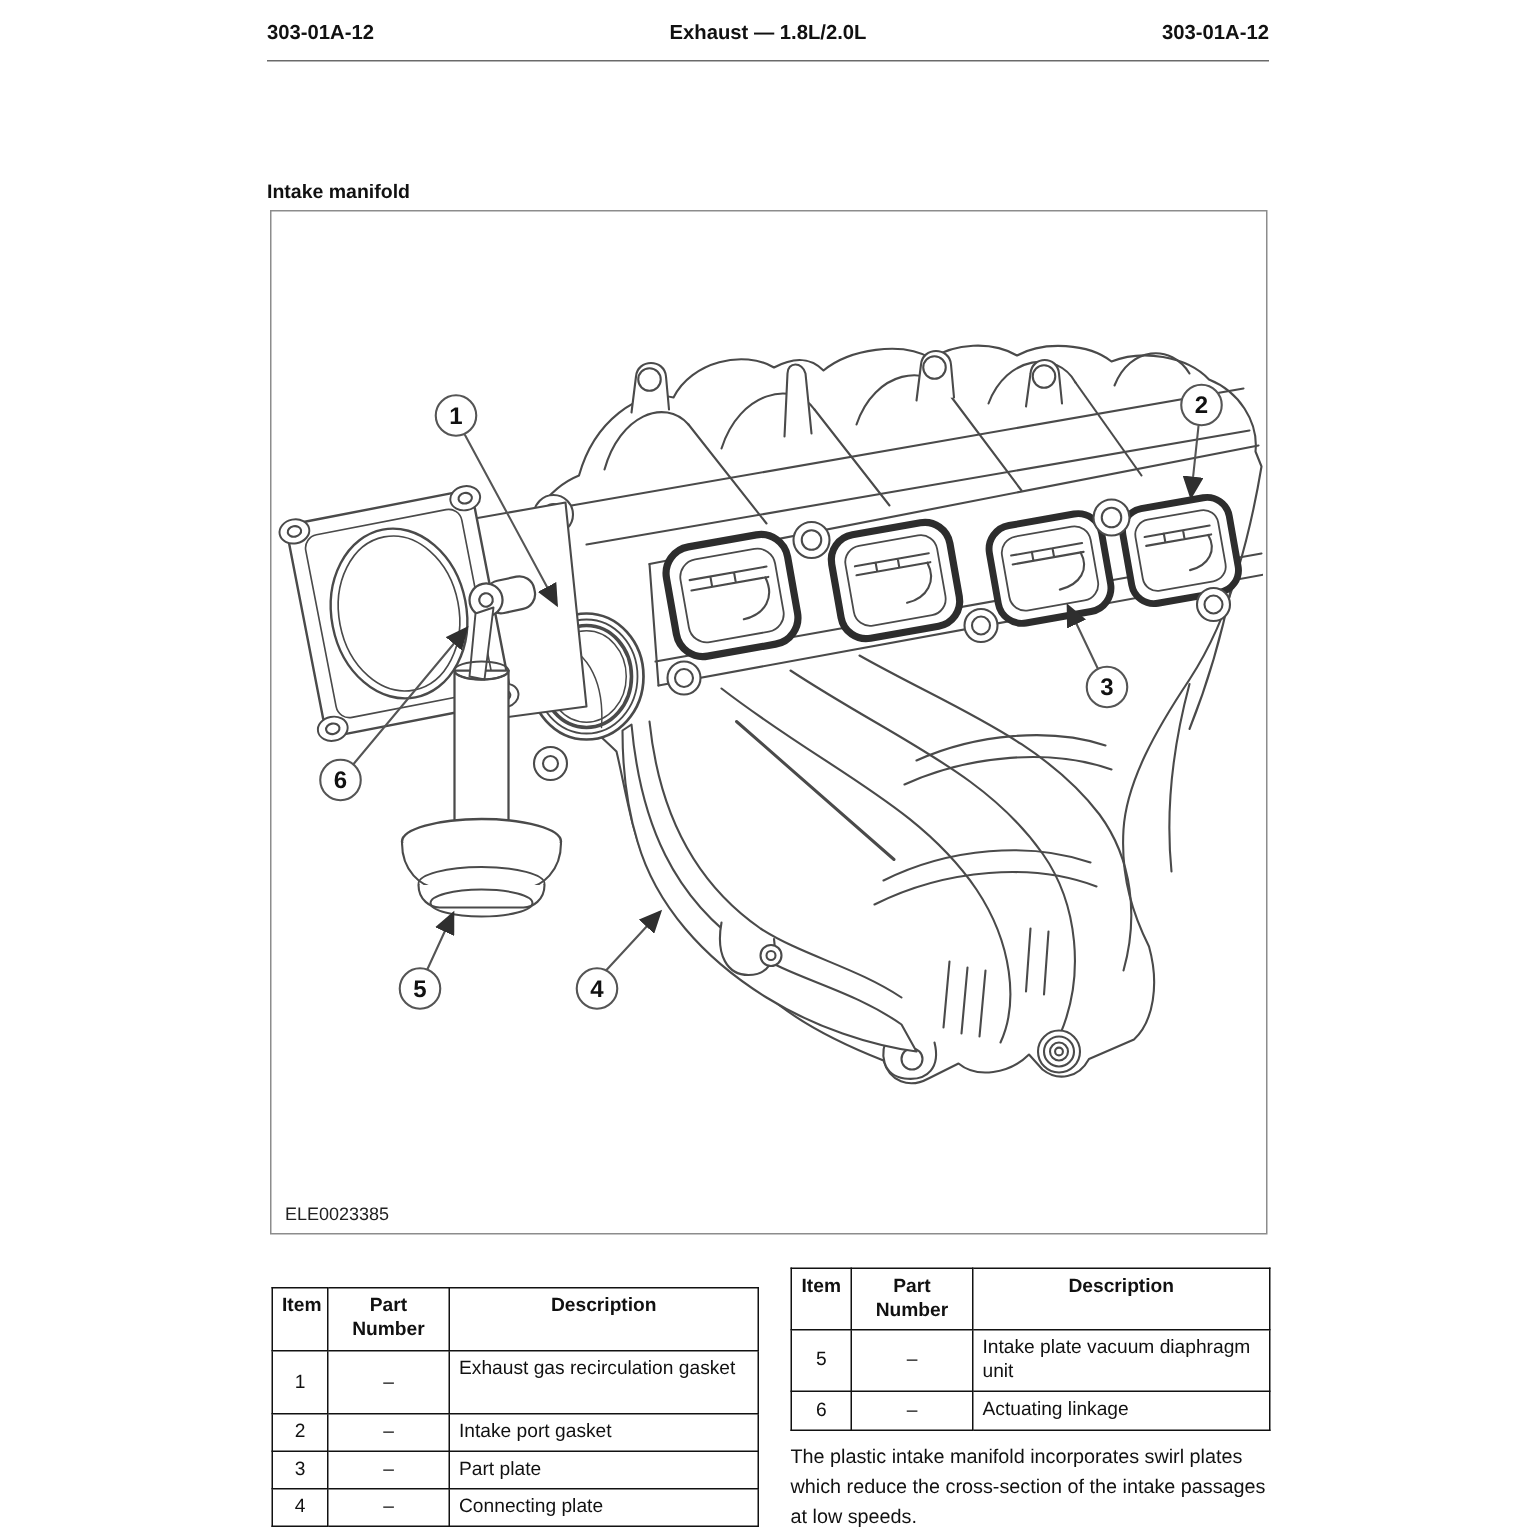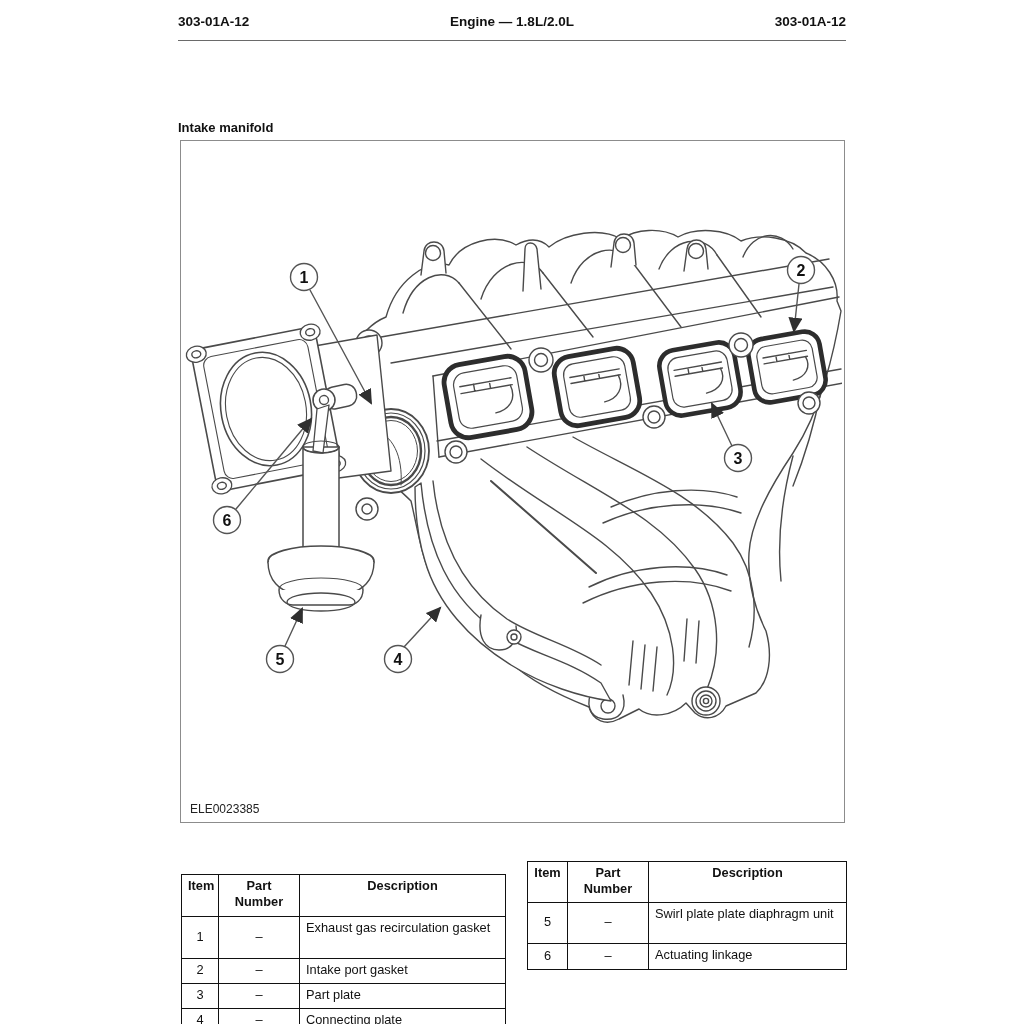--- a/index.html
+++ b/index.html
@@ -11,37 +11,37 @@
   .hdr-center{left:0;right:0;text-align:center;}
   .hdr-right{right:178px;}
   .hdr-rule{position:absolute;left:178px;right:178px;top:40px;height:0;border-top:1.4px solid #6a6a6a;}
   .section-title{position:absolute;left:178px;top:48px;font-size:16.5px;font-weight:700;letter-spacing:.2px;}
   .fig-title{position:absolute;left:178px;top:120px;font-size:13px;font-weight:700;}
   .figure-box{position:absolute;left:180px;top:140px;width:663px;height:681px;border:1.2px solid #8c8c8c;background:#fff;}
   .figure-box svg{position:absolute;left:0;top:0;}
   .fig-id{position:absolute;left:9px;bottom:6px;font-size:12px;color:#222;}
   
   table.parts{border-collapse:collapse;table-layout:fixed;position:absolute;background:#fff;}
-  table.parts,table.parts th,table.parts td{border:1.6px solid #111;margin-top:16px;}
+  table.parts,table.parts th,table.parts td{border:1.6px solid #111;}
   table.parts th,table.parts td{font-size:12.8px;line-height:1.28;padding:3px 6px 4px 6px;vertical-align:top;}
   table.parts th{font-weight:700;text-align:center;}
   table.parts th.desc{text-align:center;}
   table.parts td.c{text-align:center;vertical-align:middle;}
   table.parts td.desc{text-align:left;}
   #table1{left:181px;top:858px;width:324px;}
   #table2{left:527px;top:845px;width:319px;}
   .body-par{position:absolute;left:527px;top:961px;width:322px;font-size:13.2px;line-height:20px;}
 </style>
 </head>
 <body>
 
 <div class="page">
 
   <div class="hdr hdr-left">303-01A-12</div>
-  <div class="hdr hdr-center">Engine — 1.8L/2.0L</div>
+  <div class="hdr hdr-center">Exhaust — 1.8L/2.0L</div>
   <div class="hdr hdr-right">303-01A-12</div>
   <div class="hdr-rule"></div>
 
 
   <div class="fig-title">Intake manifold</div>
 
   <div class="figure-box">
     <svg width="661" height="679" viewBox="0 0 661 679">
       <defs>
         <marker id="arw" markerWidth="12" markerHeight="10" refX="9.5" refY="5" orient="auto">
@@ -286,24 +286,25 @@
       <tr style="height:41px">
         <th>Item</th>
         <th>Part Number</th>
         <th class="desc">Description</th>
       </tr>
     </thead>
     <tbody>
       <tr style="height:41px">
         <td class="c">5</td>
         <td class="c">–</td>
-        <td class="desc">Swirl plate plate diaphragm unit</td>
+        <td class="desc">Intake plate vacuum diaphragm unit</td>
       </tr>
       <tr style="height:26px">
         <td class="c">6</td>
         <td class="c">–</td>
         <td class="desc">Actuating linkage</td>
       </tr>
     </tbody>
   </table>
 
+  <div class="body-par">The plastic intake manifold incorporates swirl plates which reduce the cross-section of the intake passages at low speeds.</div>
 
 </div>
 
 </body></html>

